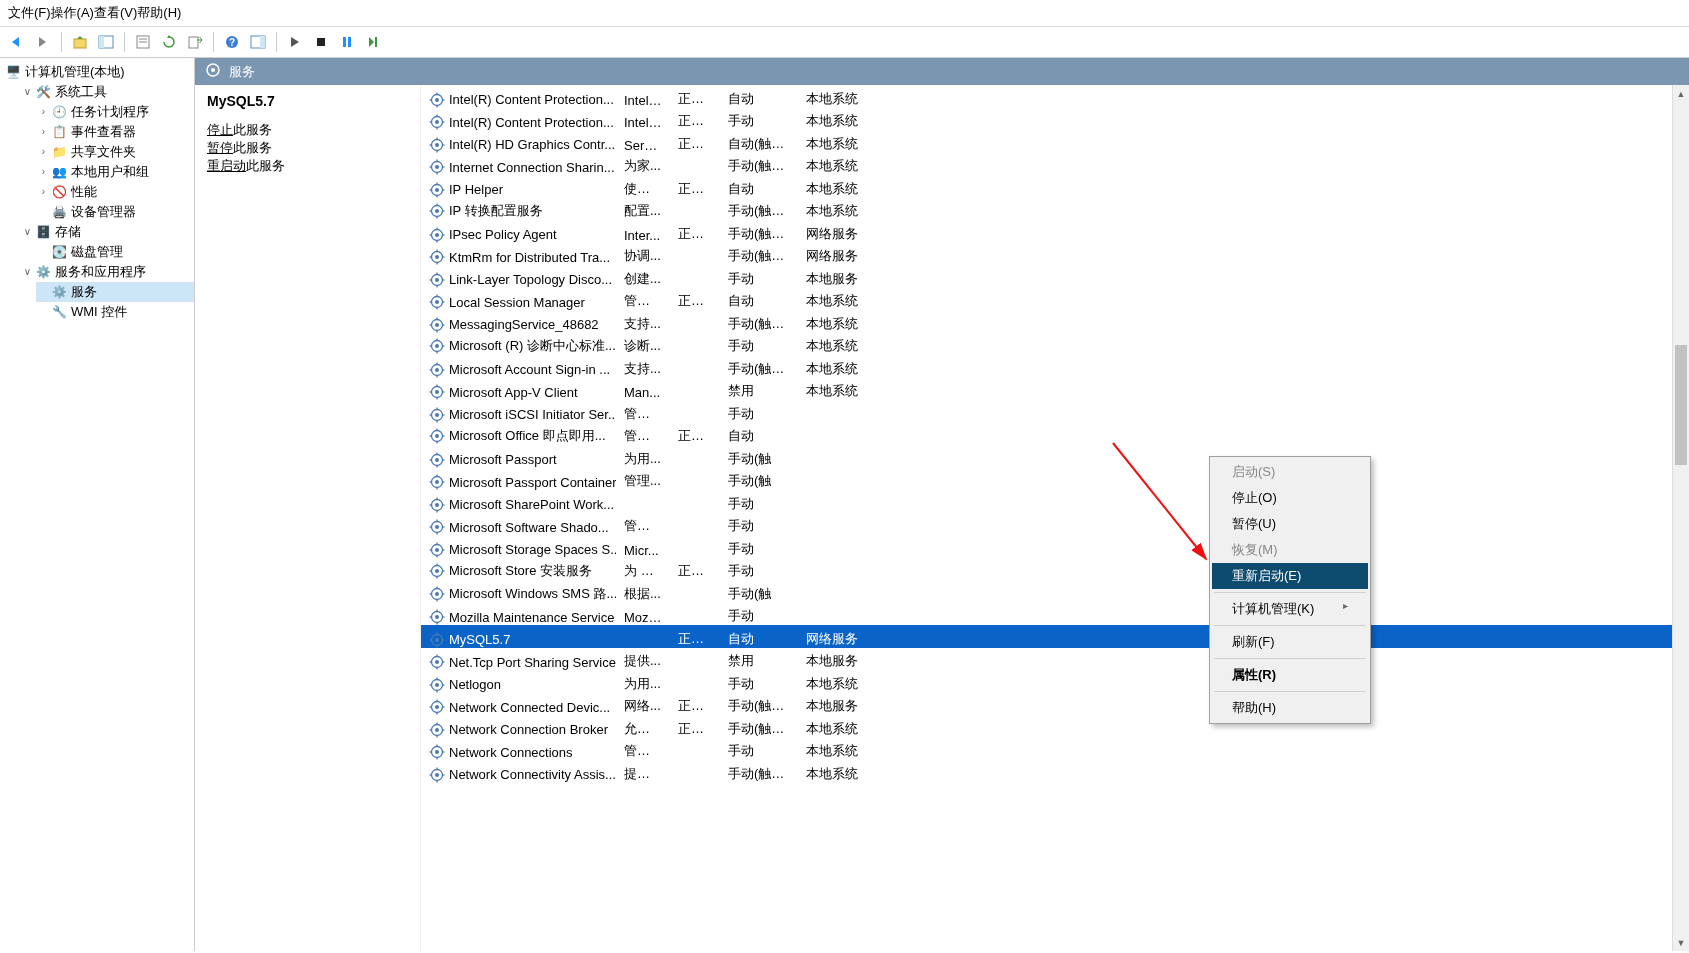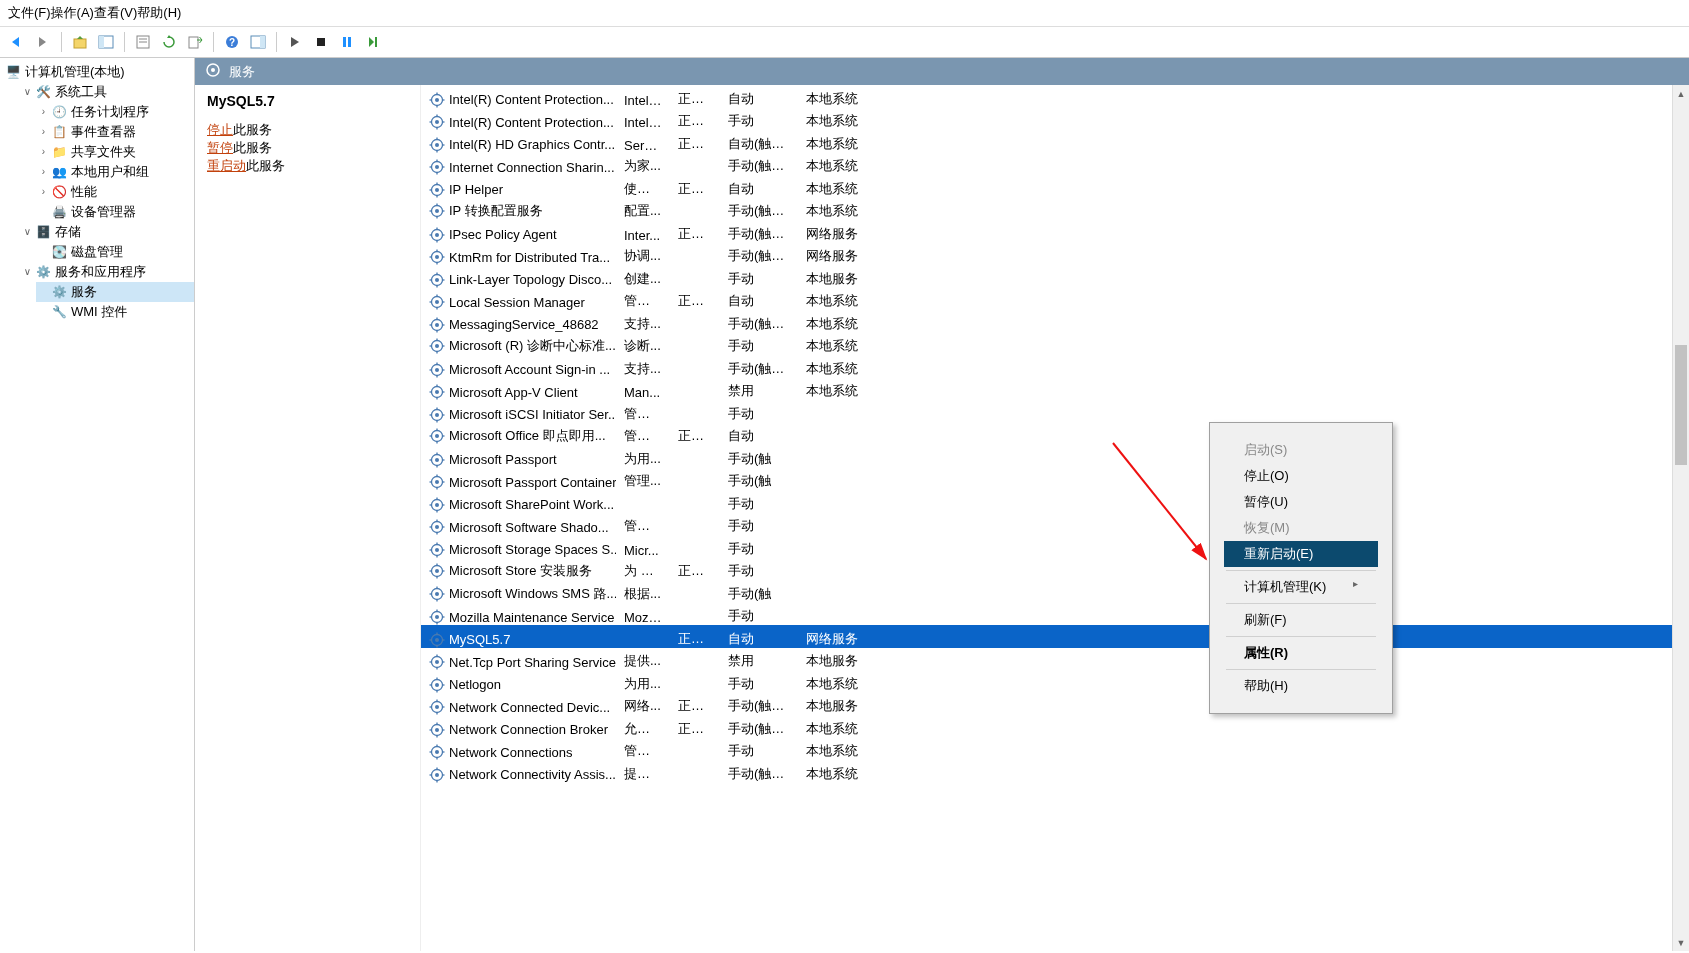--- a/index.html
+++ b/index.html
@@ -16,39 +16,39 @@
   .tree li { white-space: nowrap; line-height: 20px; }
   .tree .node { display: flex; align-items: center; gap: 3px; padding: 0 2px; cursor: default; }
   .tree .node.selected { background: #cde6f7; }
   .tree .exp { width: 11px; font-size: 10px; color: #666; text-align:center; display:inline-block;}
   .tree .ticon { width: 16px; height: 16px; display:inline-flex; align-items:center; justify-content:center; font-size:12px;}
   .content { flex: 1; display: flex; flex-direction: column; position: relative; }
   .content-header { background: #7a96b0; color: #fff; padding: 4px 10px; display:flex; align-items:center; gap:8px;}
   .content-body { flex:1; display:flex; overflow:hidden; }
   .detail-pane { width: 225px; padding: 8px 12px; }
   .detail-title { font-weight: bold; margin-bottom: 12px; font-size:14px;}
-  .detail-pane a { color: #c2410c; text-decoration: underline; }
+  .detail-pane a { color: #000000; text-decoration: underline; }
   .list-pane { flex:1; position:relative; overflow:hidden; border-left:1px solid #eee;}
   .list-header { display:flex; border-bottom: 1px solid #e5e5e5; position:sticky; top:0; background:#fff;}
   .list-header .col { padding: 4px 8px; border-right: 1px solid #eee; font-weight:normal; cursor:default; position:relative;}
   .list-rows { overflow-y:auto; height: calc(100% - 26px);}
   .row { display:flex; align-items:flex-end; height:22.5px; }
   .row.selected { background:#0a64c8; color:#fff;}
   .row .cell { padding: 0 8px; overflow:hidden; text-overflow:ellipsis; white-space:nowrap;}
   .row .name-cell { display:flex; align-items:center; gap:4px;}
   .svc-icon { width:16px; height:16px; flex-shrink:0;}
   .col-name { width:195px;}
   .col-desc { width:54px;}
   .col-state { width:50px;}
   .col-start { width:78px;}
   .col-logon { width:80px;}
   .scrollbar-right { width:17px; background:#f0f0f0; border-left:1px solid #ddd; position:absolute; right:0; top:0; bottom:0;}
   .scroll-arrow { height:17px; display:flex; align-items:center; justify-content:center; color:#666; font-size:9px; background:#f0f0f0;}
   .scroll-thumb { position:absolute; left:2px; right:2px; background:#c2c2c2; border-radius:0;}
-  .context-menu { position:absolute; left:788px; top:337px; width:184px; background:#f0f0f0; border:1px solid #a0a0a0; box-shadow: 3px 3px 5px rgba(0,0,0,0.25); z-index:100; padding:14px;}
+  .context-menu { position:absolute; left:788px; top:371px; width:162px; background:#f0f0f0; border:1px solid #a0a0a0; box-shadow: 3px 3px 5px rgba(0,0,0,0.25); z-index:100; padding:2px;}
   .context-menu .item { padding:4px 20px; cursor:default;}
   .context-menu .item.disabled { color:#888;}
   .context-menu .item.hover { background:#0c4a6e; color:#fff;}
   .context-menu .item.bold { font-weight:bold;}
   .context-menu .sep { height:1px; background:#d0d0d0; margin:3px 2px;}
   .context-menu .sub::after { content:"▸"; float:right; font-size:10px; color:#666;}
   .arrow-svg { position:absolute; left:690px; top:356px; z-index:50; pointer-events:none;}
   .sort-ind { position:absolute; left:50%; top:-1px; transform:translateX(-50%); font-size:8px; color:#666;}
 </style>
 </head>

